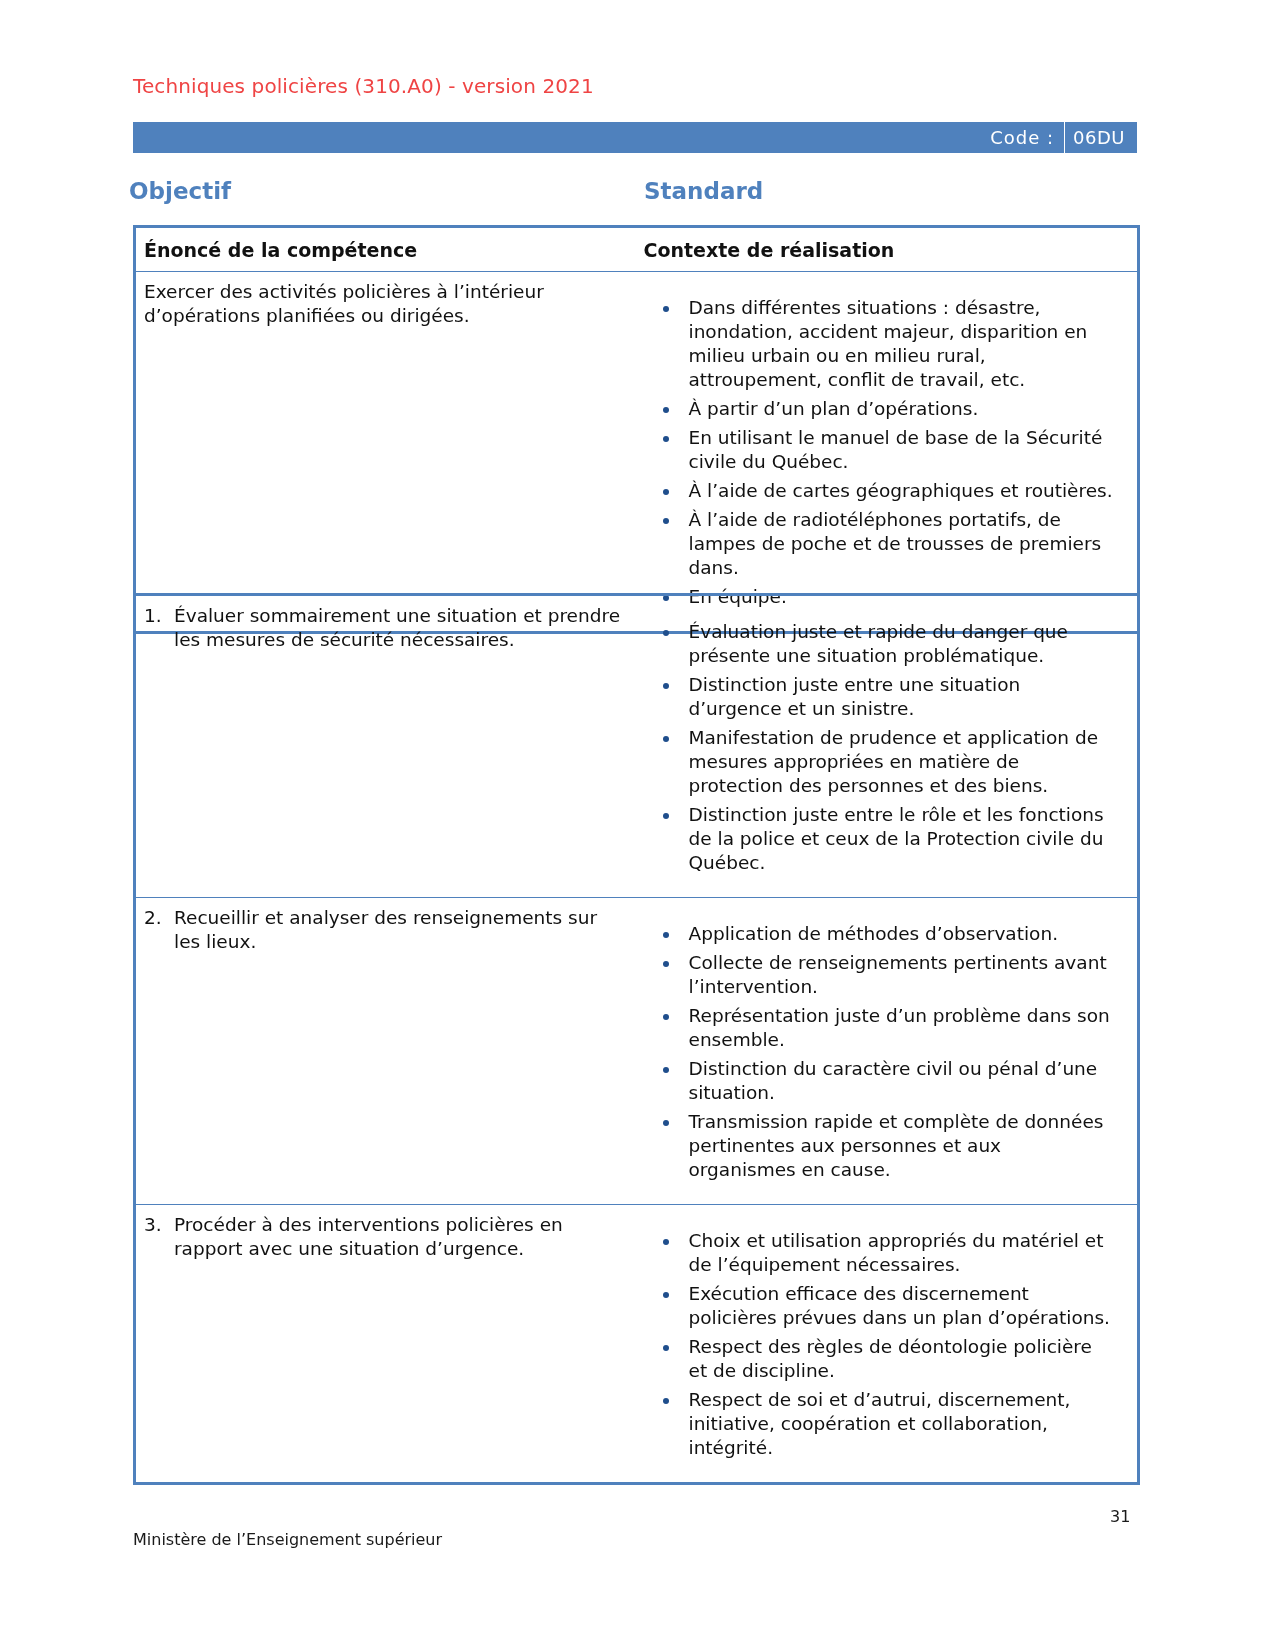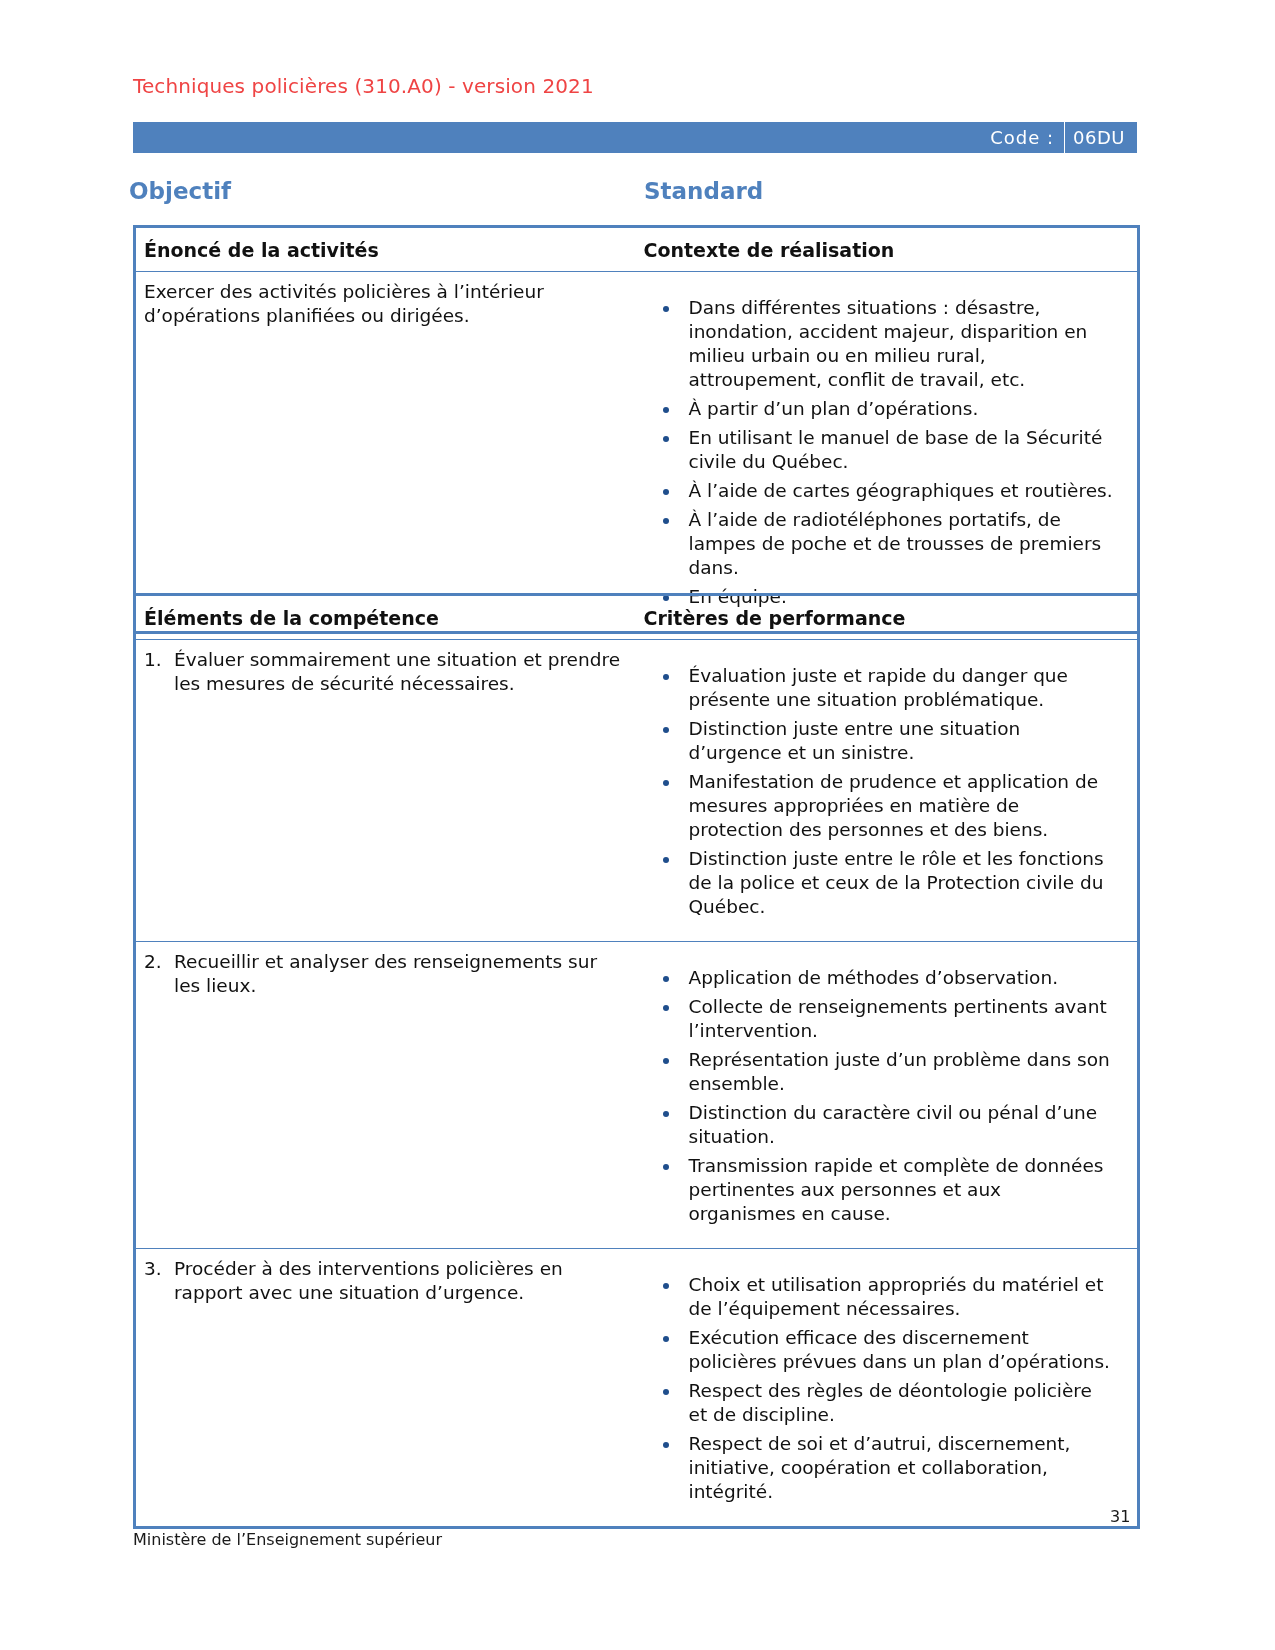--- a/index.html
+++ b/index.html
@@ -82,21 +82,21 @@
 <div class="section-title objectif">Objectif</div>
 <div class="section-title standard">Standard</div>
 
 <table class="comp t1">
   <colgroup>
       <col class="left">
       <col class="right">
     </colgroup>
   <tbody>
       <tr>
-    <th>Énoncé de la activités</th>
+    <th>Énoncé de la compétence</th>
     <th class="right">Contexte de réalisation</th>
   </tr>
   <tr>
     <td>Exercer des activités policières à l’intérieur d’opérations planifiées ou dirigées.</td>
     <td>
       <ul class="bullets">
         <li><span class="bullet"></span><span>Dans différentes situations : désastre, inondation, accident majeur, disparition en milieu urbain ou en milieu rural, attroupement, conflit de travail, etc.</span></li>
         <li><span class="bullet"></span><span>À partir d’un plan d’opérations.</span></li>
         <li><span class="bullet"></span><span>En utilisant le manuel de base de la Sécurité civile du Québec.</span></li>
         <li><span class="bullet"></span><span>À l’aide de cartes géographiques et routières.</span></li>
@@ -107,24 +107,20 @@
   </tr>
 </tbody>
   </table>
 
 <table class="comp t2">
   <colgroup>
       <col class="left">
       <col class="right">
     </colgroup>
   <tbody>
-      <tr>
-    <th>Éléments de la compétence</th>
-    <th class="right">Critères de performance</th>
-  </tr>
   <tr>
     <td>
       <div class="numbered">
             <span class="num">1.</span>
             <span class="txt">Évaluer sommairement une situation et prendre les mesures de sécurité nécessaires.</span>
           </div>
     </td>
     <td>
       <ul class="bullets">
         <li><span class="bullet"></span><span>Évaluation juste et rapide du danger que présente une situation problématique.</span></li>

